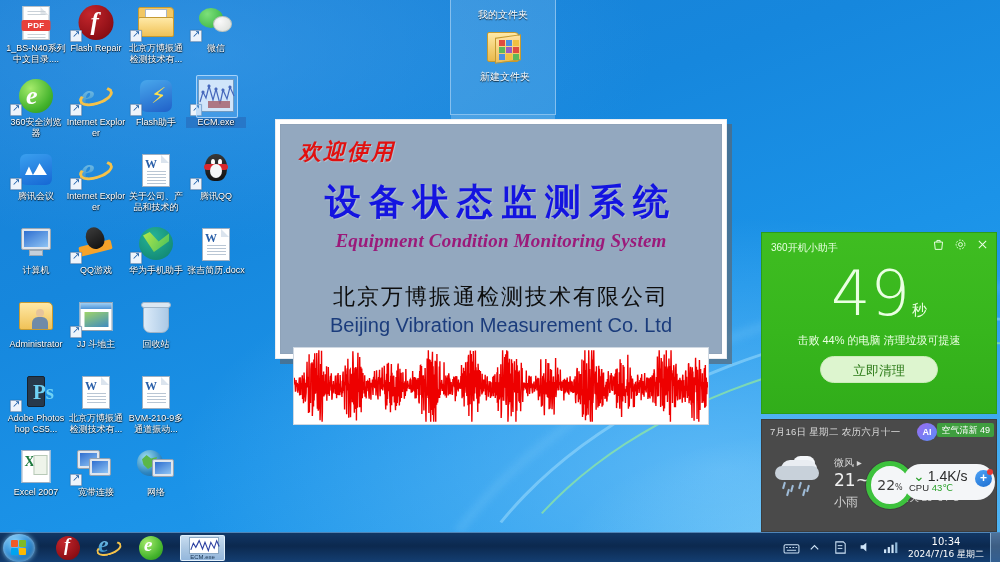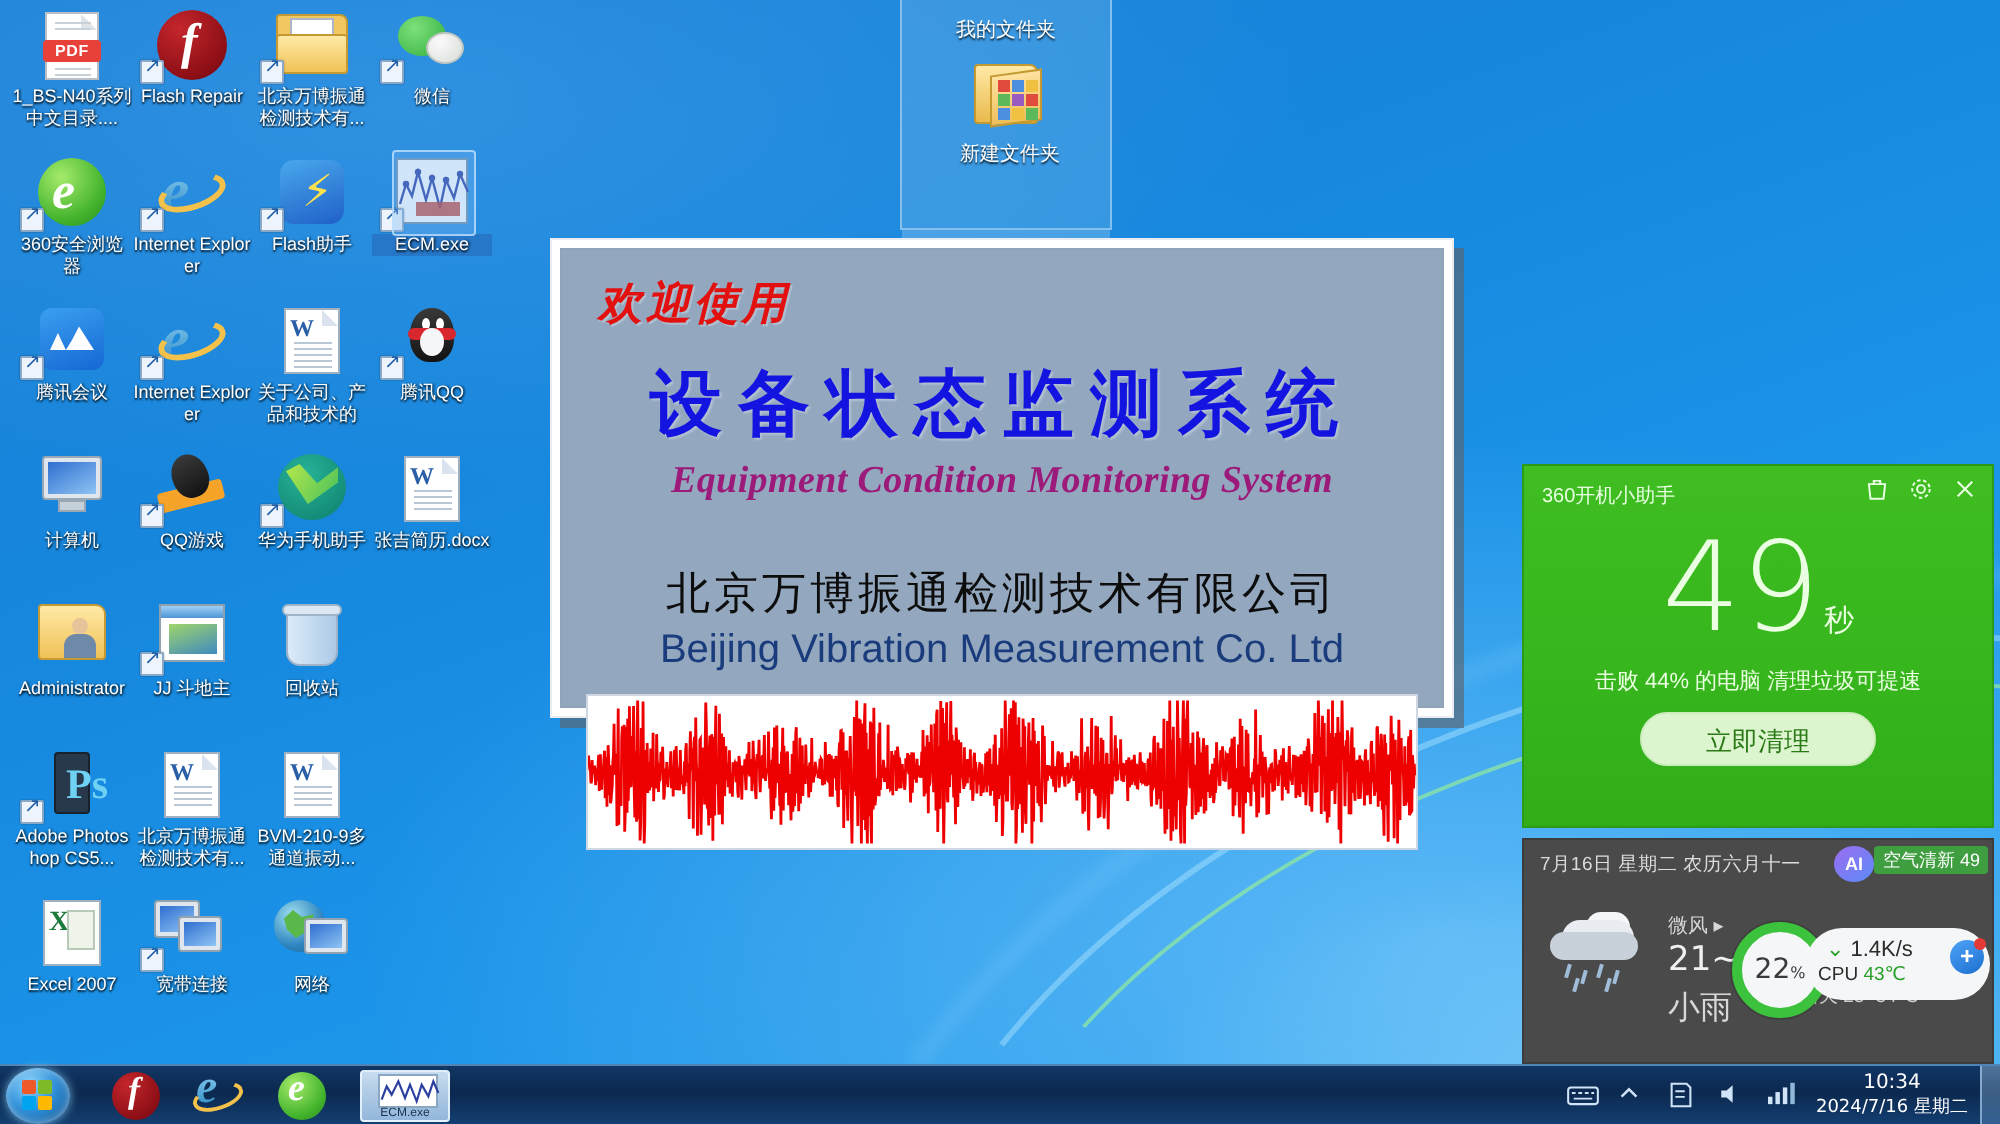--- a/index.html
+++ b/index.html
@@ -296,38 +296,38 @@
   #weather-widget .cloud-ico .c1{ position:absolute; left:6px; top:4px; width:36px; height:18px; border-radius:9px;
                                   background:#e9edf2; }
   #weather-widget .cloud-ico .c2{ position:absolute; left:0px; top:10px; width:44px; height:14px; border-radius:7px;
                                   background:#c8d1da; }
   #weather-widget .cloud-ico .c3{ position:absolute; left:18px; top:0px; width:22px; height:15px; border-radius:8px;
                                   background:#f4f7fa; }
   #weather-widget .cloud-ico i{ position:absolute; width:2px; height:7px; background:#9fbcd8; transform:rotate(16deg); }
   #weather-widget .wind{ position:absolute; left:72px; top:36px; font-size:10px; color:#d7d7d7; }
   #weather-widget .temp{ position:absolute; left:72px; top:50px; font-size:17px; color:#f0f0f0;
                          font-family:"DejaVu Sans","Liberation Sans",sans-serif; }
-  #weather-widget .cond{ position:absolute; left:72px; top:74px; font-size:16px; color:#d7d7d7; }
+  #weather-widget .cond{ position:absolute; left:72px; top:74px; font-size:12px; color:#d7d7d7; }
   #weather-widget .future{ position:absolute; left:138px; top:72px; font-size:9.5px; color:#cfcfcf; }
   #weather-widget .sun-ico{ position:absolute; left:117px; top:70px; width:14px; height:14px; }
   #weather-widget .sun-ico .core{ position:absolute; left:4px; top:4px; width:6px; height:6px; border-radius:50%;
                                   background:#d4d4d4; }
 
   #cpu-ring{
     position:absolute; left:104px; top:41px; width:48px; height:48px; border-radius:50%;
     background:#f4f6f8; border:5px solid #3dc23d; box-shadow:0 0 0 1px rgba(0,0,0,.15);
     text-align:center; color:#3a3a3a; font-size:14px; line-height:38px;
     font-family:"DejaVu Sans","Liberation Sans",sans-serif;
   }
   #cpu-ring sub{ font-size:8px; vertical-align:baseline; }
   #net-pill{
     position:absolute; left:141px; top:44px; width:92px; height:36px; border-radius:18px;
     background:#f4f6f8; color:#3a3a3a;
   }
-  #net-pill .row1{ position:absolute; left:10px; top:4px; font-size:11px; color:#2c2c2c; }
+  #net-pill .row1{ position:absolute; left:10px; top:4px; font-size:14px; color:#2c2c2c; }
   #net-pill .row1 .chev{ color:#2aa02a; margin-right:3px; }
   #net-pill .row2{ position:absolute; left:6px; top:18px; font-size:9.5px; color:#2c2c2c; }
   #net-pill .row2 .deg{ color:#2aa02a; }
   #net-pill .plus{
     position:absolute; right:3px; top:6px; width:17px; height:17px; border-radius:50%;
     background:linear-gradient(150deg,#4da3f7,#1e6fd0); color:#fff; font-size:12px; font-weight:bold;
     text-align:center; line-height:17px; cursor:pointer;
   }
   #net-pill .plus::after{
     content:""; position:absolute; right:-1px; top:-1px; width:6px; height:6px; border-radius:50%; background:#e53935;

